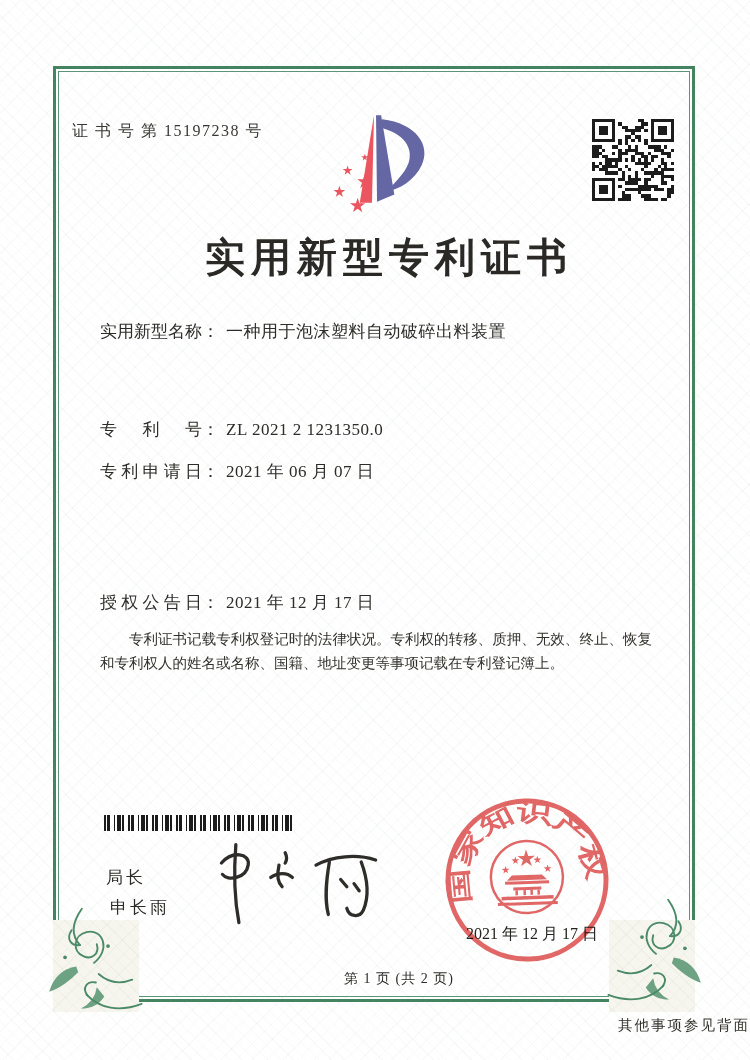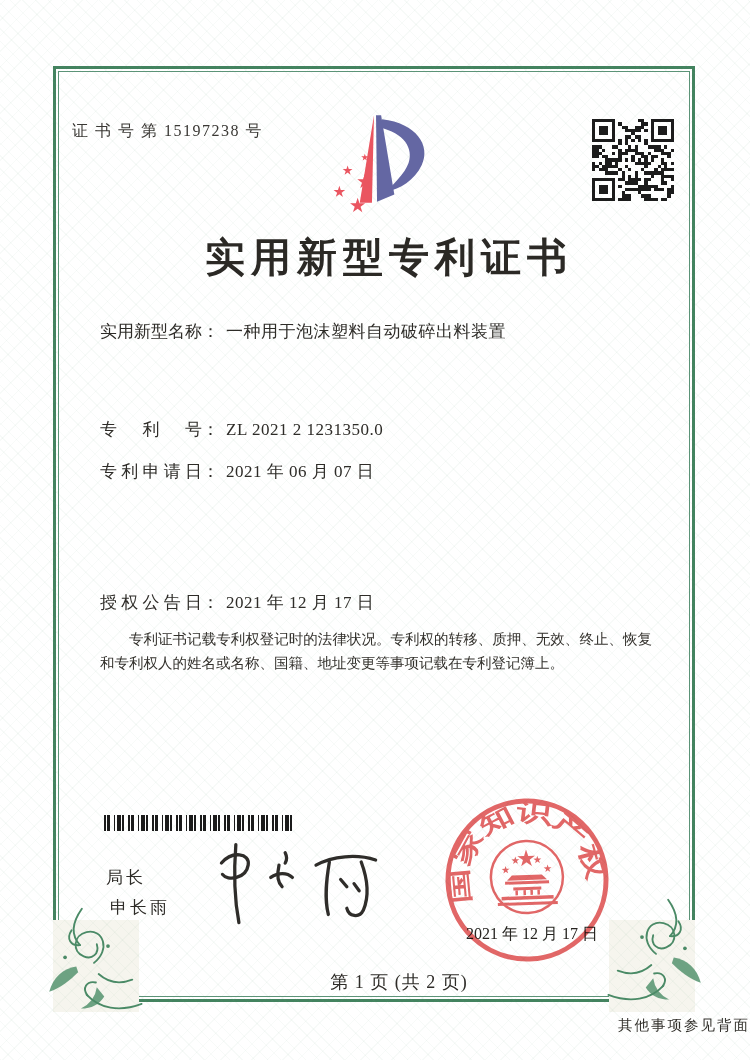--- a/index.html
+++ b/index.html
@@ -80,21 +80,21 @@
 
   .seal-date{
     position:absolute;left:452px;top:924px;width:160px;z-index:5;
     text-align:center;font-size:16px;color:#262420;white-space:nowrap;
   }
   .seal{
     position:absolute;left:427px;top:780px;width:200px;height:200px;z-index:6;
     mix-blend-mode:multiply;opacity:0.92;transform:rotate(-2deg);
   }
 
-  .page-no{position:absolute;left:0;right:0;top:970px;text-align:center;font-size:18px;letter-spacing:1px;z-index:4;padding-left:48px;}
+  .page-no{position:absolute;left:0;right:0;top:970px;text-align:center;font-size:14px;letter-spacing:1px;z-index:4;padding-left:48px;}
   .back-note{position:absolute;left:0;right:0;top:1016px;text-align:right;font-size:14.5px;letter-spacing:2px;z-index:4;color:#33312c;}
 </style>
 </head>
 <body>
 
 <div class="page">
 
   <div class="frame"></div>
   <div class="corner-mask left"></div>
   <div class="corner-mask right"></div>

